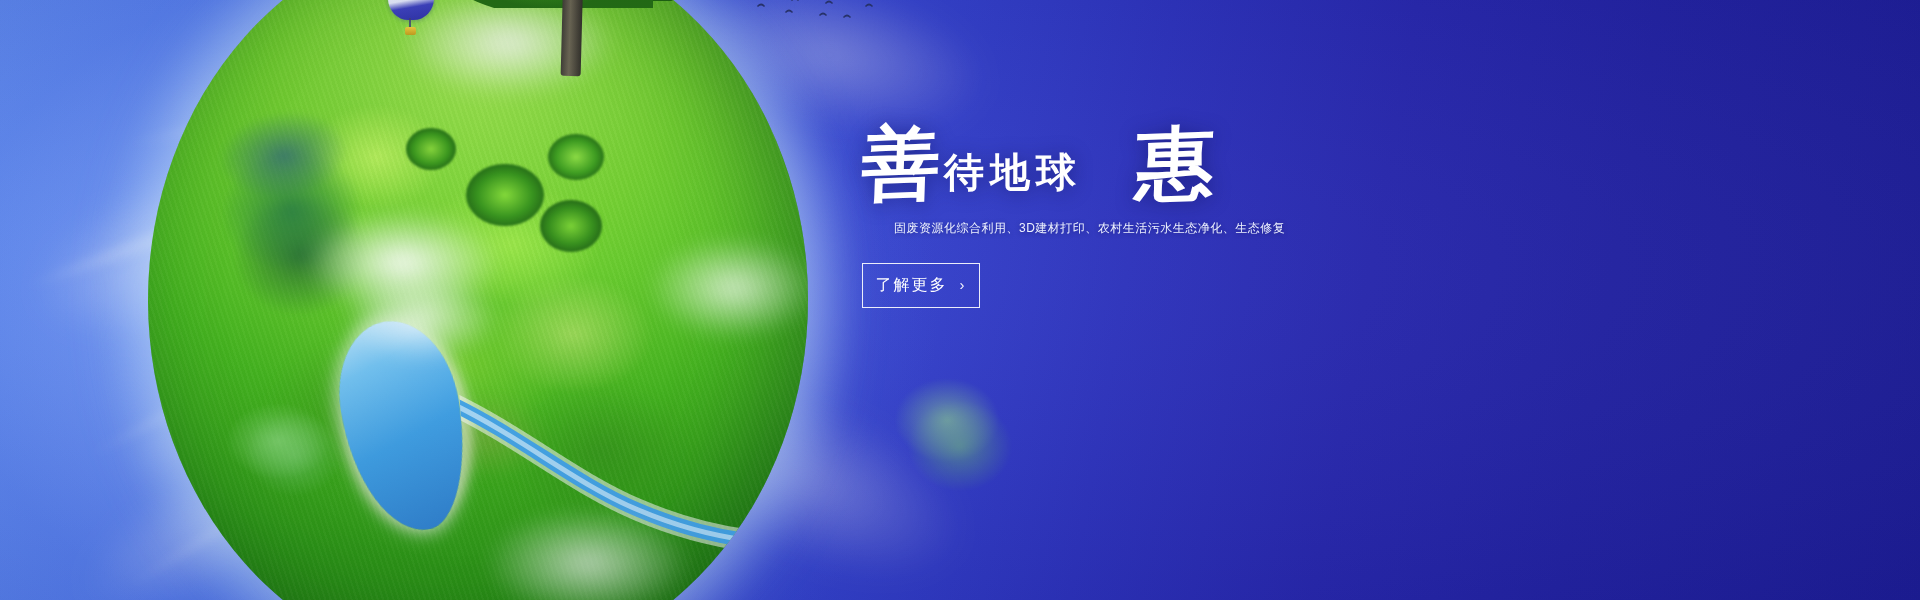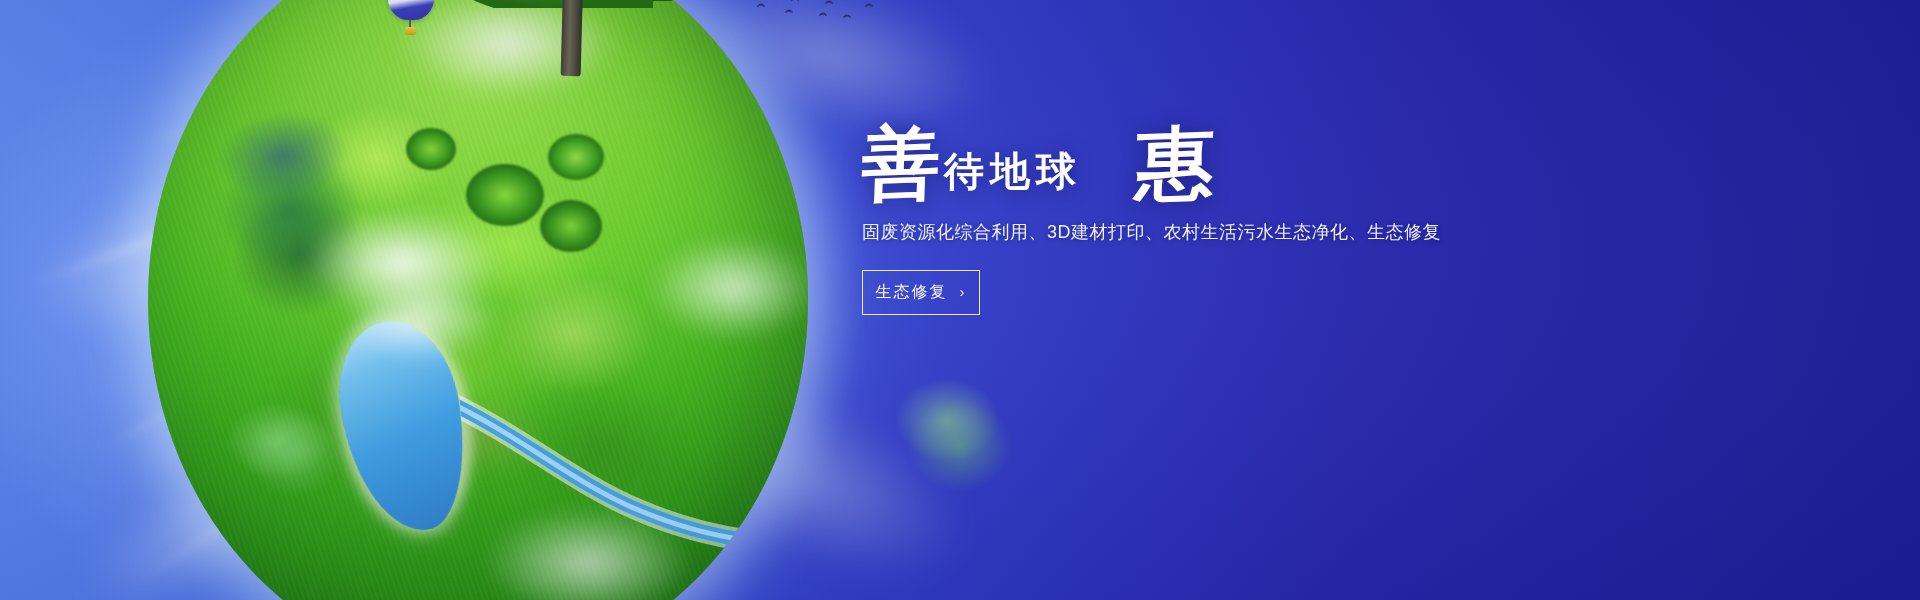--- a/index.html
+++ b/index.html
@@ -182,32 +182,33 @@
   .copy{position:absolute;left:862px;top:128px;width:760px;color:#fff;}
   .headline{display:flex;align-items:flex-end;white-space:nowrap;
     filter:drop-shadow(0 2px 10px rgba(8,8,70,.45));}
   .big-char{
     font-family:"Liberation Serif","DejaVu Serif",serif;
     font-size:78px;line-height:.92;font-weight:700;letter-spacing:0;
     transform:skewX(-4deg) rotate(-2deg);
     padding-right:4px;
   }
   .small-chars{
-    font-family:Liberation Serif, serif;
+    font-family:Liberation Sans, sans-serif;
     font-size:40px;line-height:1;font-weight:600;letter-spacing:6px;
     padding-bottom:8px;
   }
   .headline .gap{width:54px;}
   .subtitle{
     margin-top:26px;font-size:27px;letter-spacing:8px;font-weight:400;color:#f2f5ff;
     text-shadow:0 1px 6px rgba(10,10,70,.45);
   }
   .desc{
-    margin-top:20px;font-size:18px;letter-spacing:.5px;color:#eef2ff;font-weight:400;
+    margin-top:20px;font-size:12px;letter-spacing:.5px;color:#eef2ff;font-weight:400;
     text-shadow:0 1px 5px rgba(10,10,70,.4);
+    margin-left:32px;
   }
   .cta{
     margin-top:26px;display:inline-flex;align-items:center;justify-content:center;gap:12px;
     width:116px;padding:11px 0;border:1px solid rgba(255,255,255,.9);
     font-size:16px;letter-spacing:2px;color:#fff;background:transparent;
     cursor:pointer;box-sizing:content-box;
   }
   .cta .chev{font-size:15px;opacity:.95;transform:translateY(-1px);}
   .vignette{position:absolute;inset:0;pointer-events:none;
     background:radial-gradient(120% 100% at 30% 45%,rgba(255,255,255,.06),rgba(0,0,40,.12) 78%);}
@@ -310,18 +311,18 @@
       <span class="big-char">善</span>
       <span class="small-chars">待地球</span>
       <span class="gap"></span>
       <span class="big-char">惠</span>
     </div>
 
 
     <div class="desc">固废资源化综合利用、3D建材打印、农村生活污水生态净化、生态修复</div>
 
     <div class="cta">
-      <span>生态修复</span>
+      <span>了解更多</span>
       <span class="chev">›</span>
     </div>
 
   </div>
 </div>
 
 </body></html>

